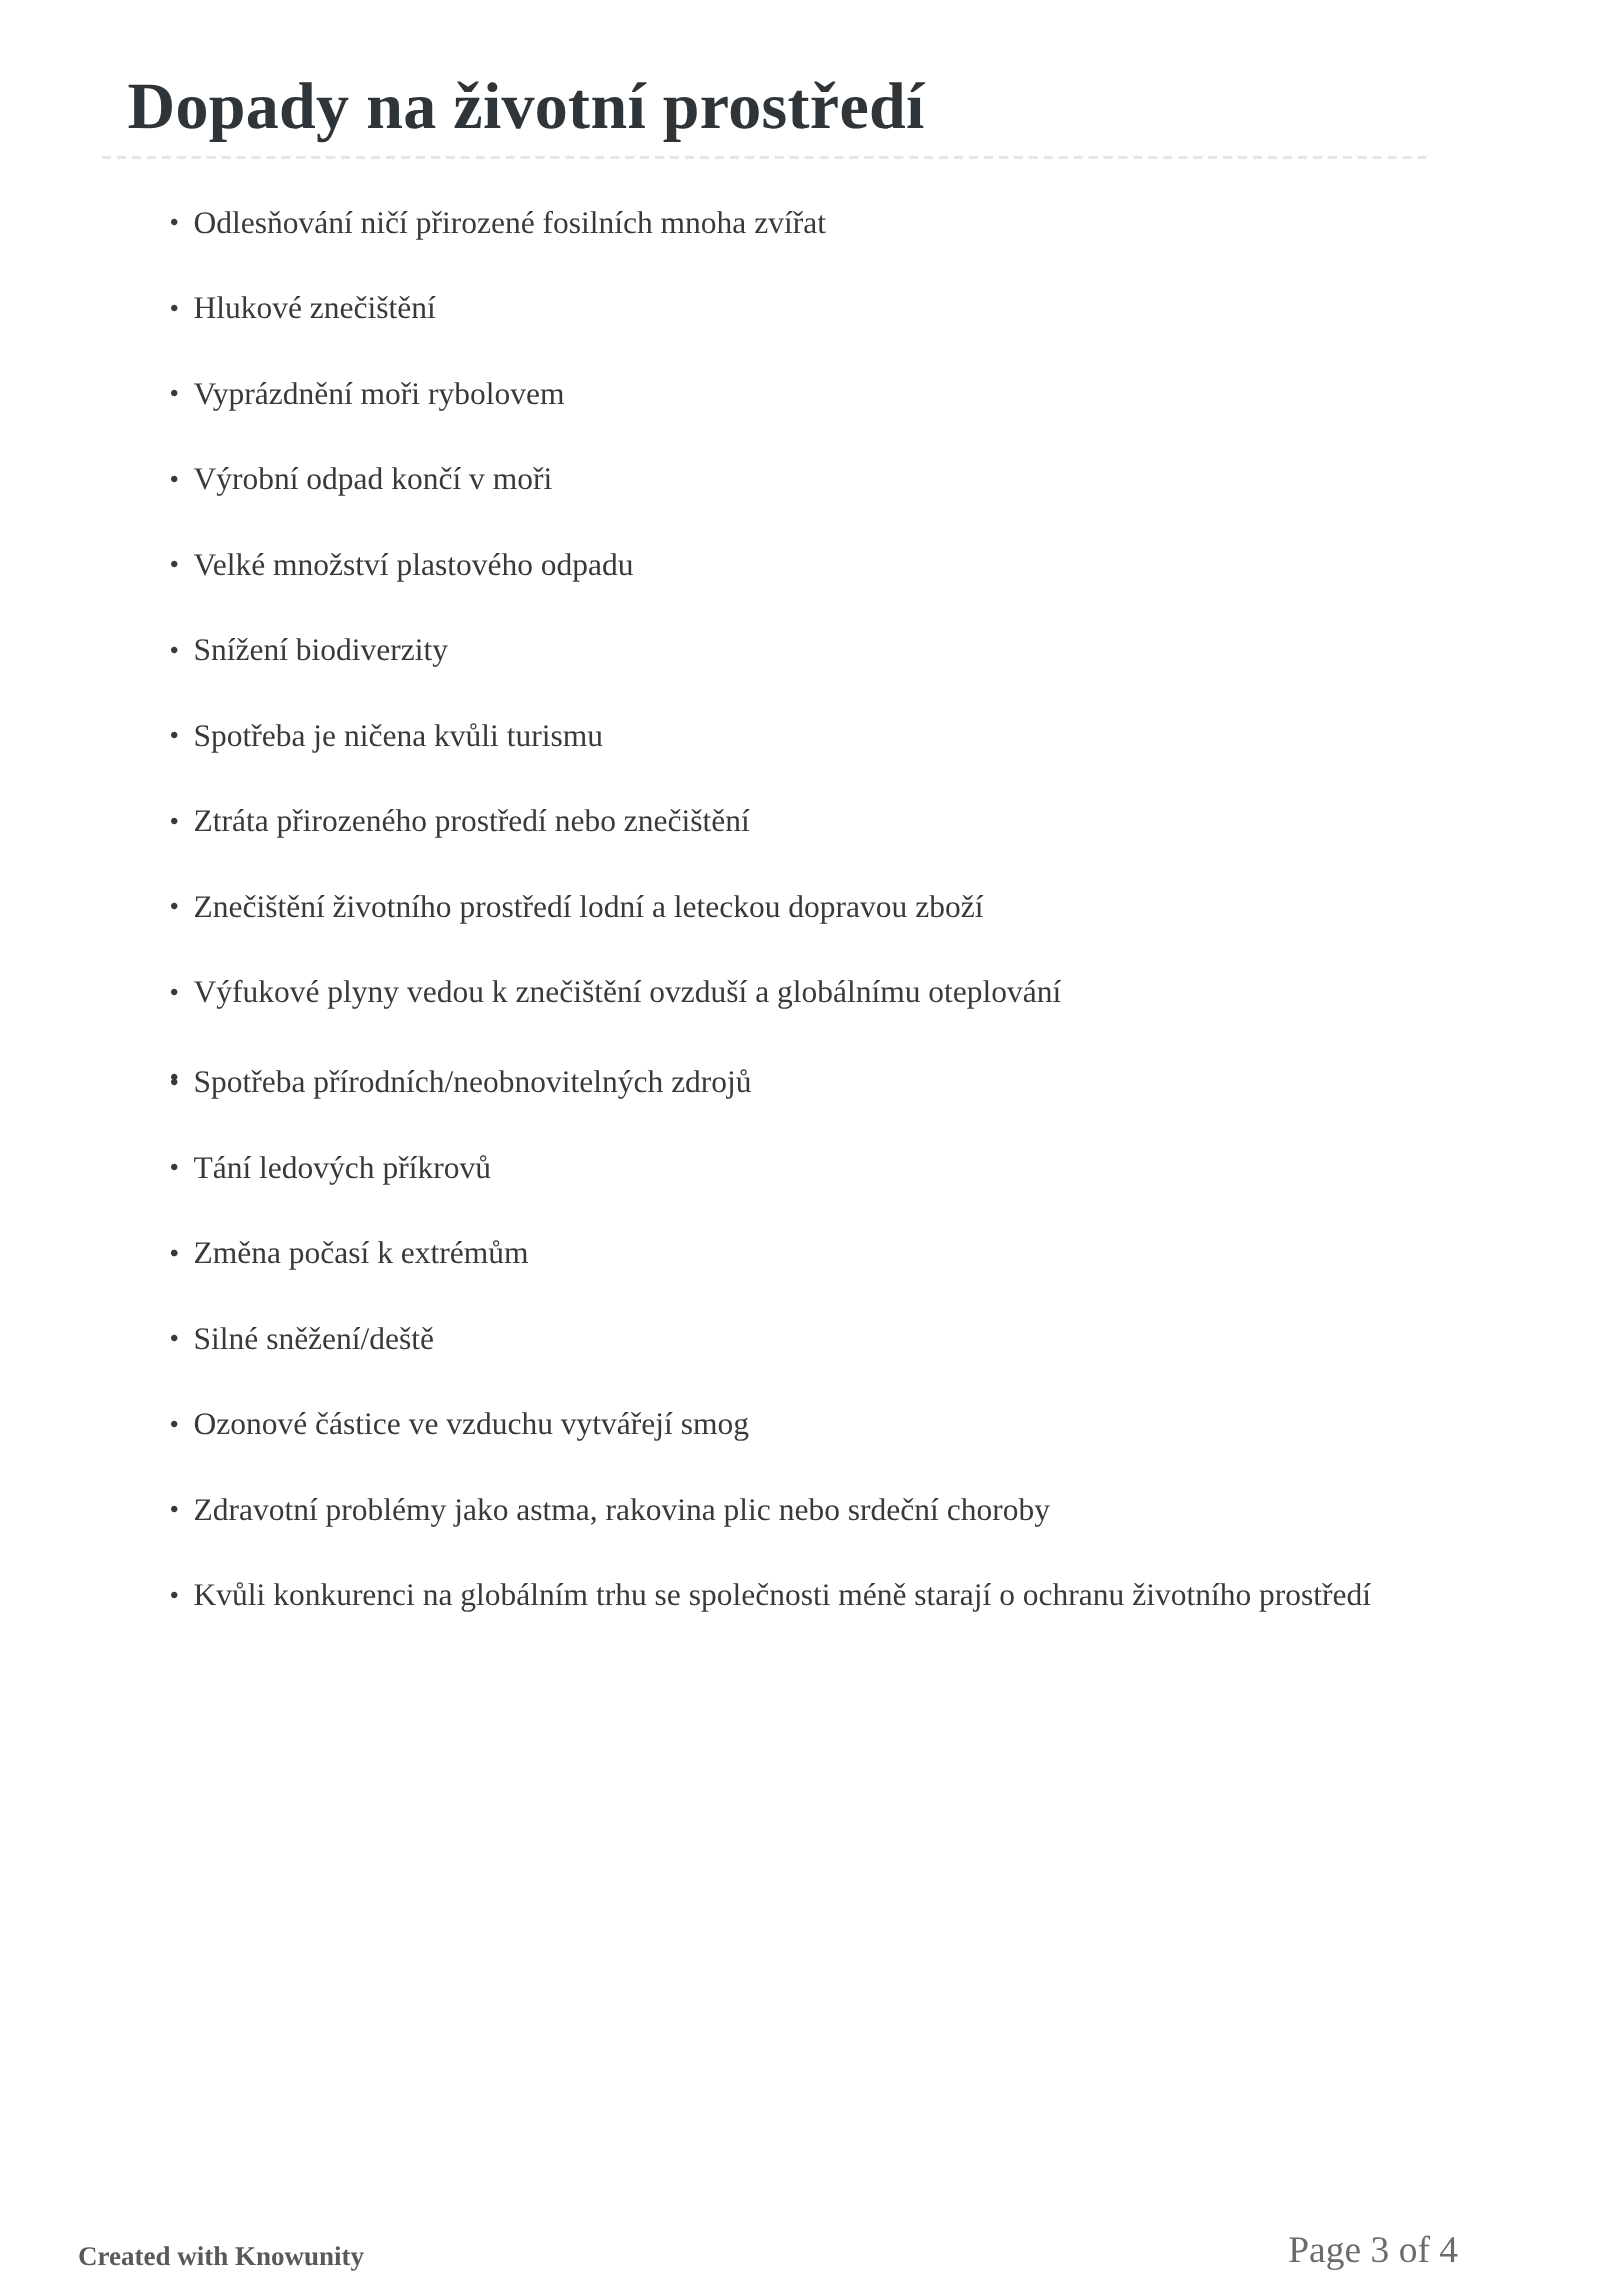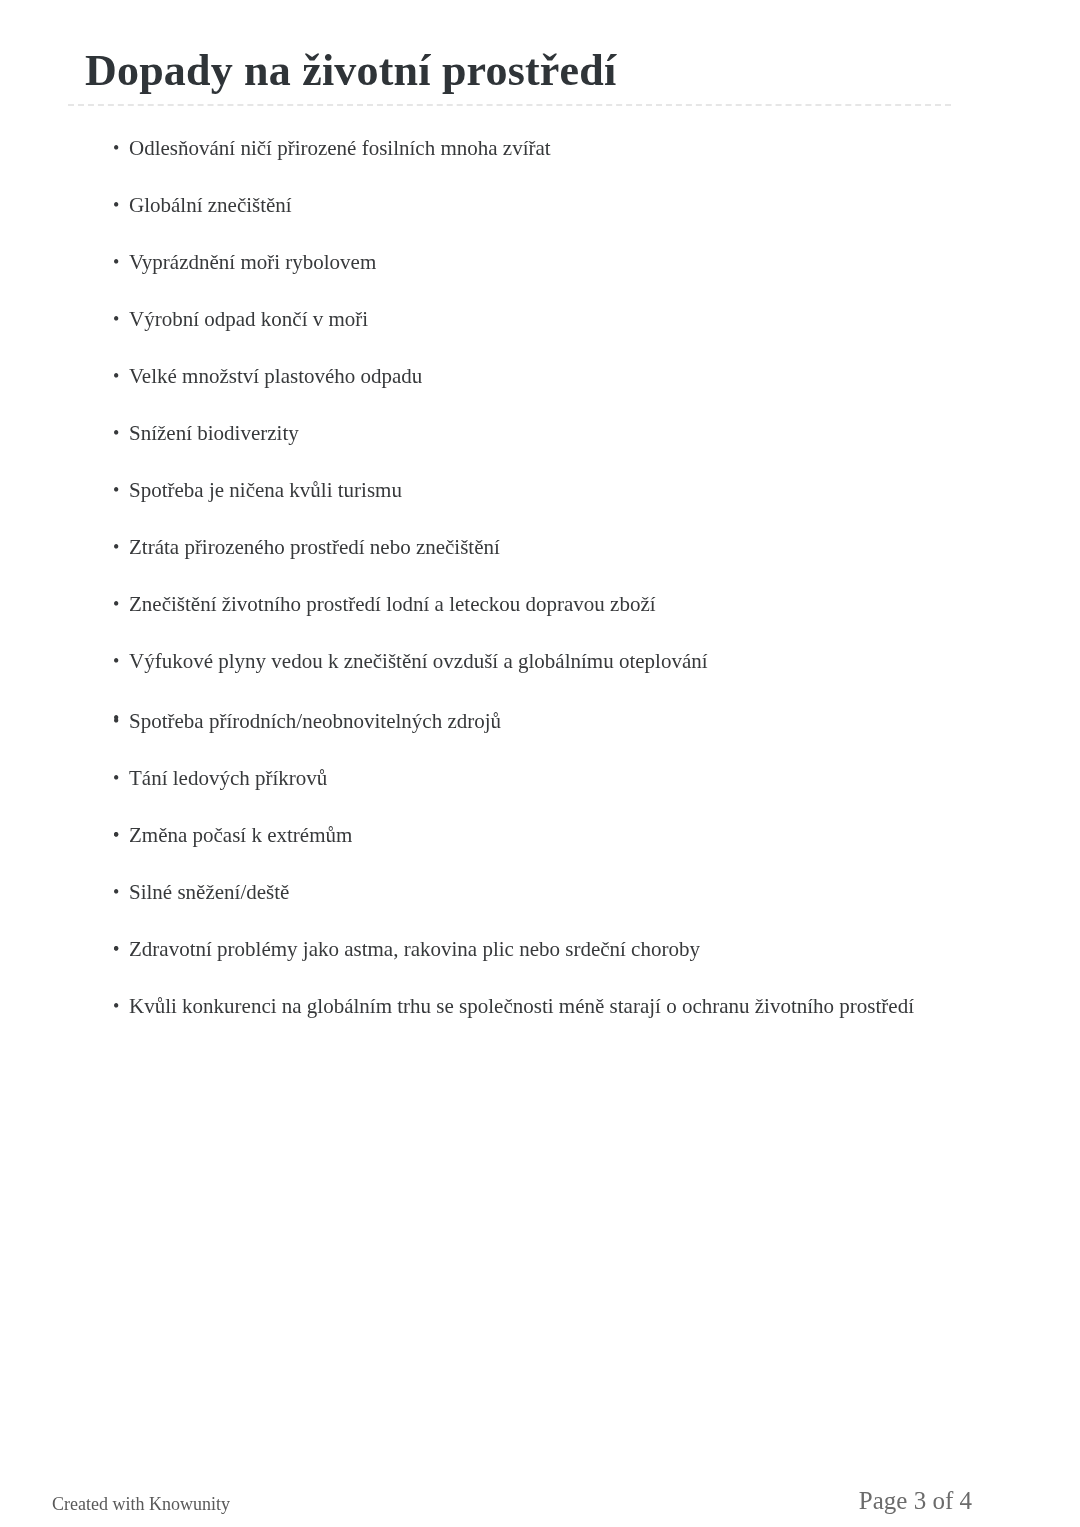--- a/index.html
+++ b/index.html
@@ -60,21 +60,21 @@
     top: 0;
     font-size: 18px;
     line-height: 36px;
     color: #37393b;
   }
   .footer-left {
     position: absolute;
     left: 52px;
     bottom: 12px;
     font-size: 18px;
-    font-weight: 400;
+    font-weight: 700;
     color: #595959;
     text-align: center;
   }
   .footer-right {
     position: absolute;
     right: 52px;
     bottom: 12px;
     font-size: 25px;
     font-weight: 400;
     color: #6b6b6b;
@@ -84,40 +84,40 @@
 <body>
 
 <div class="page">
   <div class="content">
 
     <h1 class="doc-title">Dopady na životní prostředí</h1>
     <div class="title-divider"></div>
 
     <ul class="bullet-list">
       <li><span class="marker">•</span><span>Odlesňování ničí přirozené fosilních mnoha zvířat</span></li>
-      <li><span class="marker">•</span><span>Globální znečištění</span></li>
+      <li><span class="marker">•</span><span>Hlukové znečištění</span></li>
       <li><span class="marker">•</span><span>Vyprázdnění moři rybolovem</span></li>
       <li><span class="marker">•</span><span>Výrobní odpad končí v moři</span></li>
       <li><span class="marker">•</span><span>Velké množství plastového odpadu</span></li>
       <li><span class="marker">•</span><span>Snížení biodiverzity</span></li>
       <li><span class="marker">•</span><span>Spotřeba je ničena kvůli turismu</span></li>
       <li><span class="marker">•</span><span>Ztráta přirozeného prostředí nebo znečištění</span></li>
       <li><span class="marker">•</span><span>Znečištění životního prostředí lodní a leteckou dopravou zboží</span></li>
       <li><span class="marker">•</span><span>Výfukové plyny vedou k znečištění ovzduší a globálnímu oteplování</span></li>
       <li><span class="marker">•</span></li>
     </ul>
 
 
     <ul class="bullet-list">
       <li><span class="marker">•</span><span>Spotřeba přírodních/neobnovitelných zdrojů</span></li>
       <li><span class="marker">•</span><span>Tání ledových příkrovů</span></li>
       <li><span class="marker">•</span></li>
       <li><span class="marker">•</span><span>Změna počasí k extrémům</span></li>
       <li><span class="marker">•</span><span>Silné sněžení/deště</span></li>
-      <li><span class="marker">•</span></li>
+      <li><span class="marker">•</span><span>Ozonové částice ve vzduchu vytvářejí smog</span></li>
       <li><span class="marker">•</span><span>Zdravotní problémy jako astma, rakovina plic nebo srdeční choroby</span></li>
       <li><span class="marker">•</span><span>Kvůli konkurenci na globálním trhu se společnosti méně starají o ochranu životního prostředí</span></li>
     </ul>
 
   </div>
 
   <div class="footer-left">Created with Knowunity</div>
   <div class="footer-right">Page 3 of 4</div>
 </div>
 

